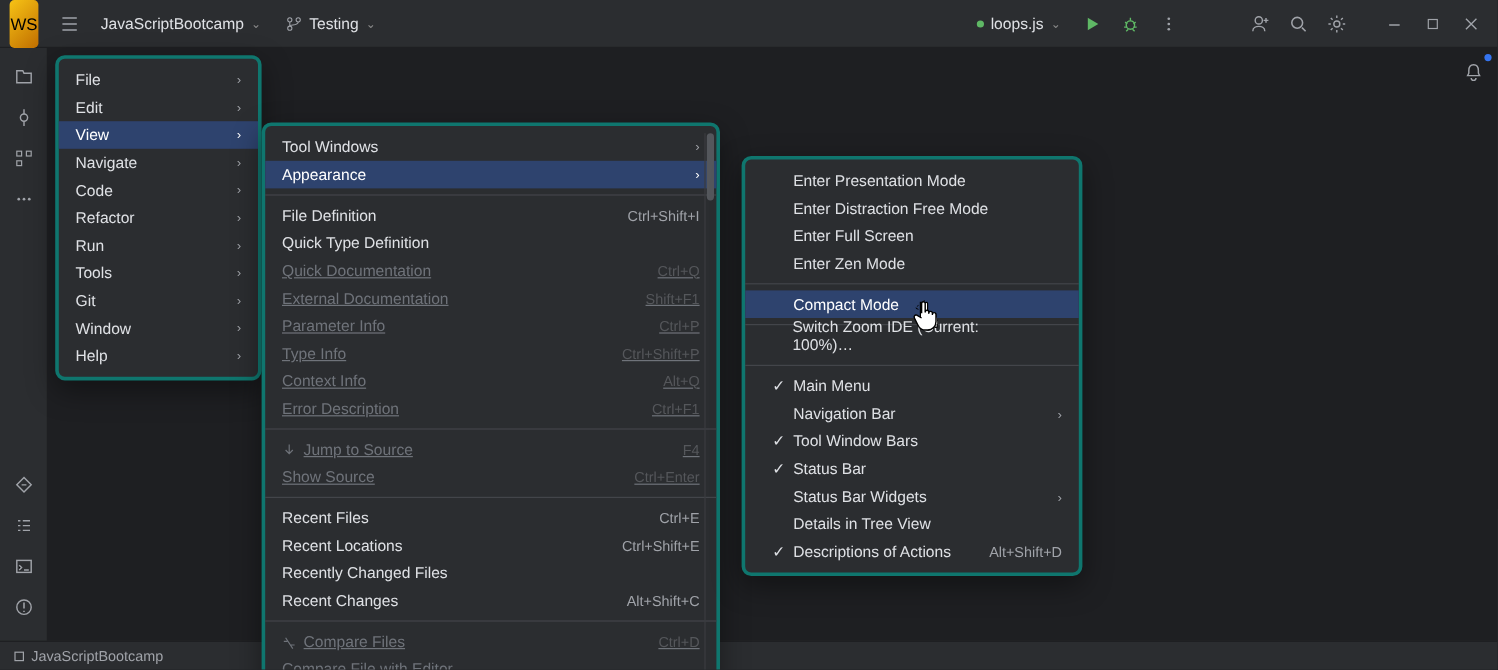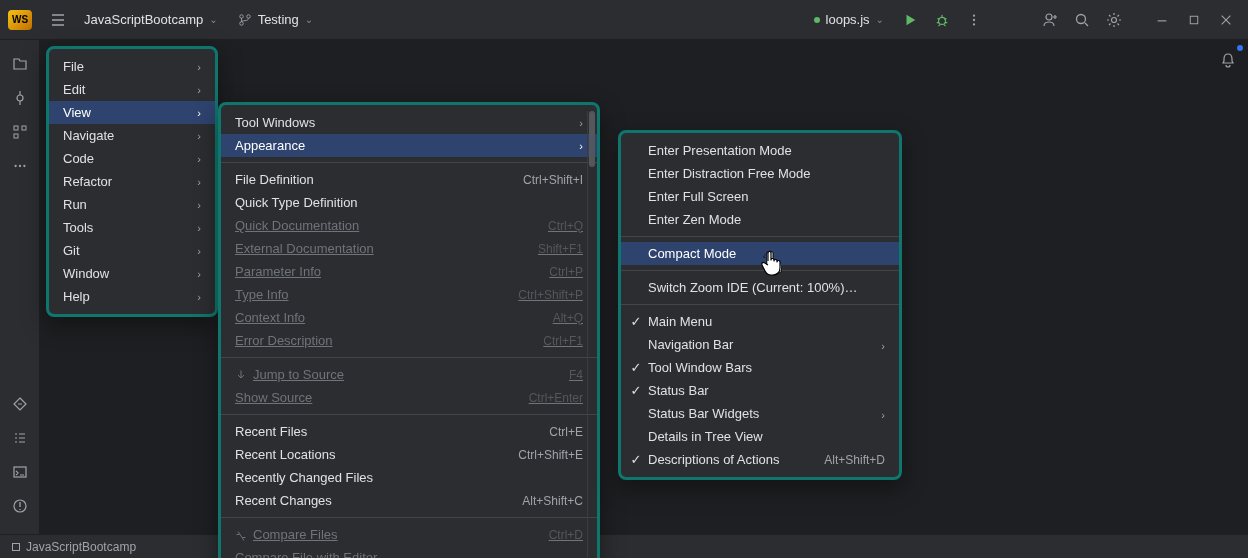--- a/index.html
+++ b/index.html
@@ -17,25 +17,25 @@
   height: 40px;
   background: #2b2d30;
   border-bottom: 1px solid #1e1f22;
   display: flex;
   align-items: center;
   justify-content: space-between;
   padding: 0 8px;
 }
 .titlebar-left, .titlebar-right { display: flex; align-items: center; gap: 4px; }
 .app-icon {
-  width: 24px; height: 20px;
+  width: 24px; height: 40px;
   border-radius: 4px;
   background: linear-gradient(135deg, #f7c315, #c06e00);
   display: flex; align-items: center; justify-content: center;
-  font-size: 10px; font-weight: bold; color: #000;
+  font-size: 14px; font-weight: normal; color: #000;
   margin-right: 8px;
 }
 .icon-btn {
   width: 28px; height: 28px;
   display: flex; align-items: center; justify-content: center;
   color: #a0a3a9;
   border-radius: 4px;
   cursor: pointer;
 }
 .titlebar-item {
@@ -99,21 +99,21 @@
 .menu-item.highlight .arrow { color:#fff; }
 .menu-sep { height:1px; background:#43454a; margin: 5px 0; }
 .shortcut { color:#a0a3a9; font-size:12px; }
 .menu-item.disabled .shortcut { color:#55575b; }
 .menu1 { left:46px; top:46px; width:172px; }
 .menu2 { left:218px; top:102px; width:382px; }
 .menu2-scroll { position:absolute; right:0; top:6px; bottom:6px; width:10px; border-left:1px solid #3a3c40;}
 .menu2-thumb { position:absolute; right:2px; top:6px; width:6px; height:56px; background:#54575c; border-radius:3px;}
 .menu3 { left:618px; top:130px; width:284px; }
 .check { width:16px; display:inline-block; text-align:center; margin-right:4px; margin-left:-4px;}
-.with-pre { padding-left:11px;align-items:flex-end;}
+.with-pre { padding-left:24px;align-items:flex-end;}
 .cursor {
   position:absolute; left:760px; top:250px; z-index:50;
   pointer-events:none;
 }
 .run-icon { color:#5fb865; }
 .bug-icon { color:#5fb865; }
 .dot-green { width:6px; height:6px; border-radius:50%; background:#5fb865; display:inline-block;}
 svg { display:block; }
 </style>
 </head>

